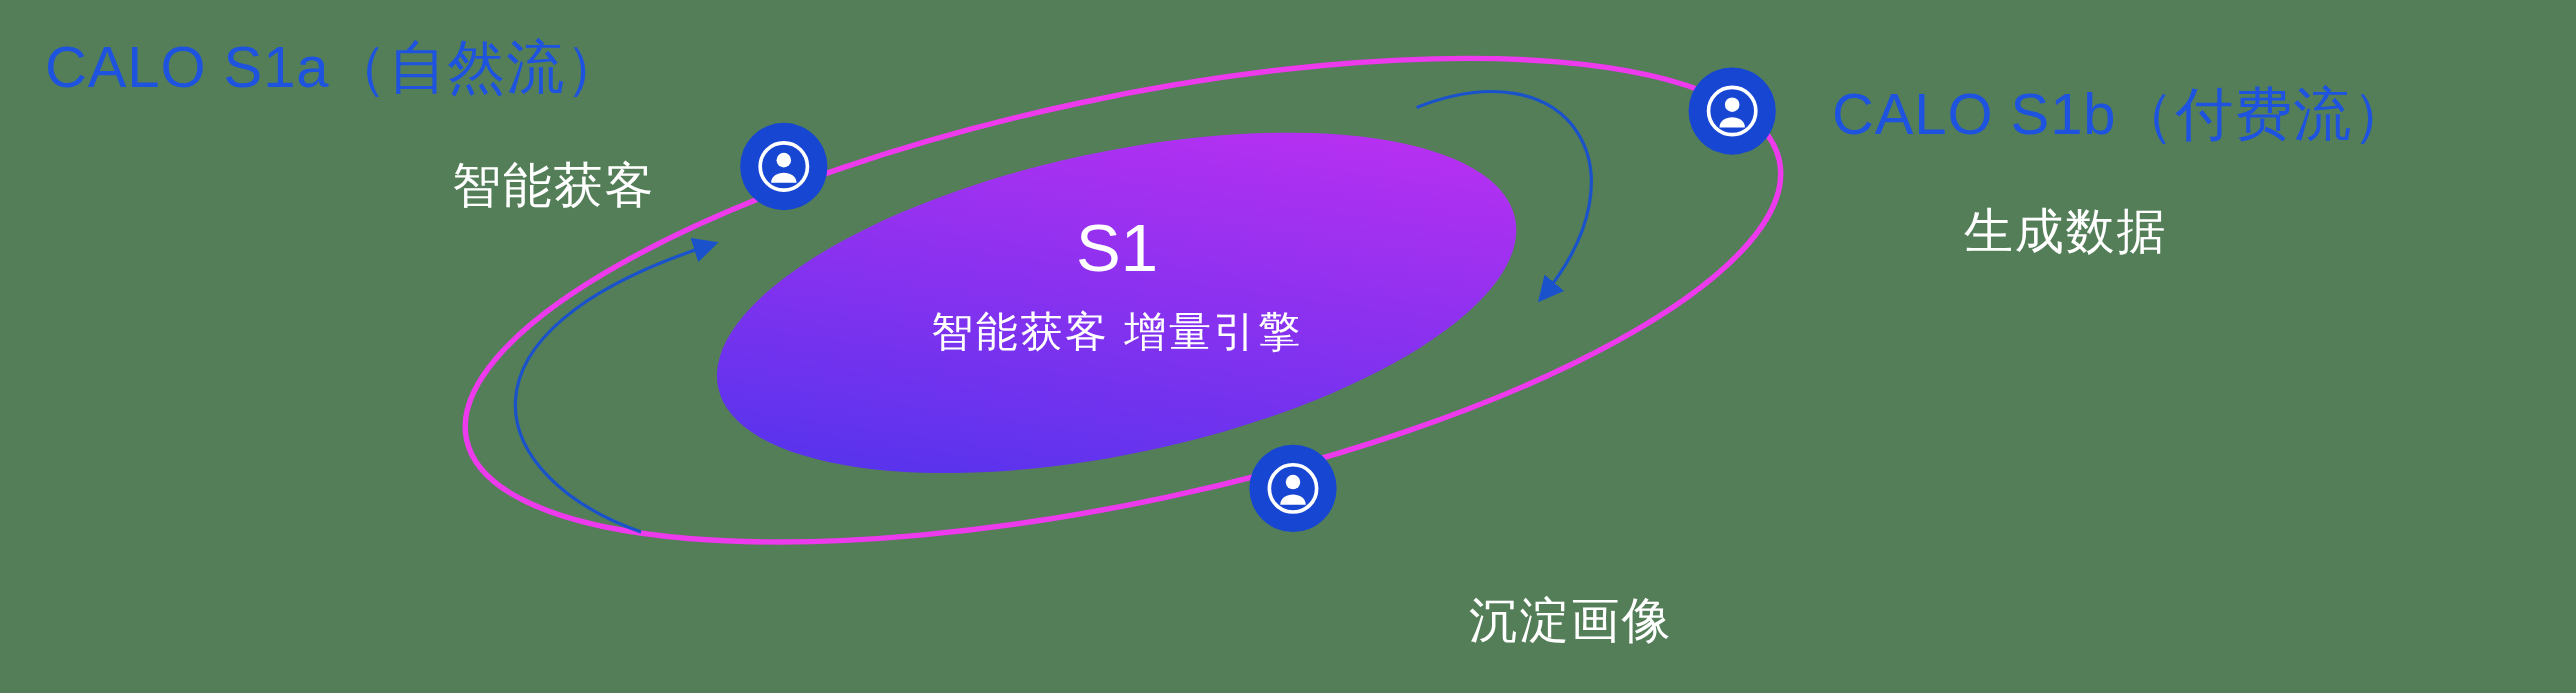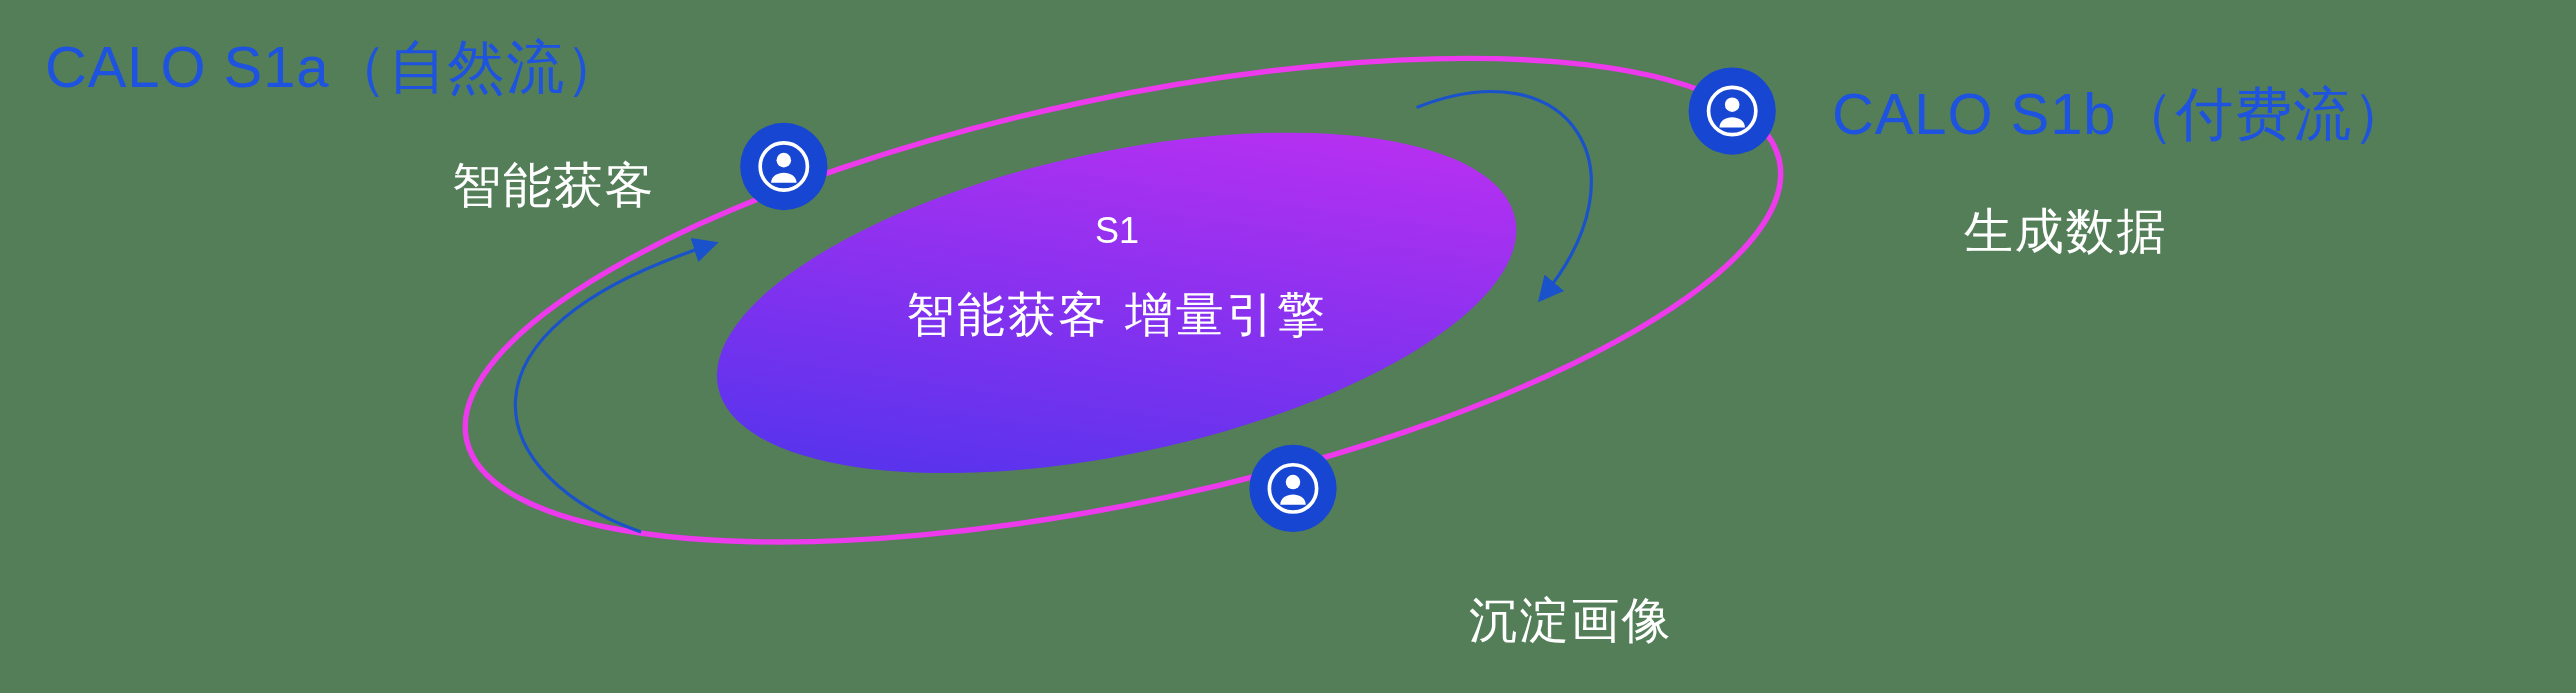--- a/index.html
+++ b/index.html
@@ -33,30 +33,31 @@
     letter-spacing: 0.9px;
   }
   .label-sub {
     color: #FFFFFF;
     font-size: 49px;
     font-weight: 400;
     letter-spacing: 1.8px;
   }
   .core-title {
     color: #FFFFFF;
-    font-size: 36px;
+    font-size: 67px;
     font-weight: 500;
     transform: translateX(-50%);
   }
   .core-sub {
     color: #FFFFFF;
-    font-size: 48px;
+    font-size: 42px;
     font-weight: 400;
     letter-spacing: 2.7px;
     transform: translateX(-50%);
+    margin-top: 20px;
   }
 </style>
 </head>
 <body>
 
 <div id="stage">
 
   <svg id="diagram-svg" viewBox="0 0 2833 763" xmlns="http://www.w3.org/2000/svg">
     <defs>
       <linearGradient id="coreGrad" x1="0" y1="1" x2="1" y2="0">

